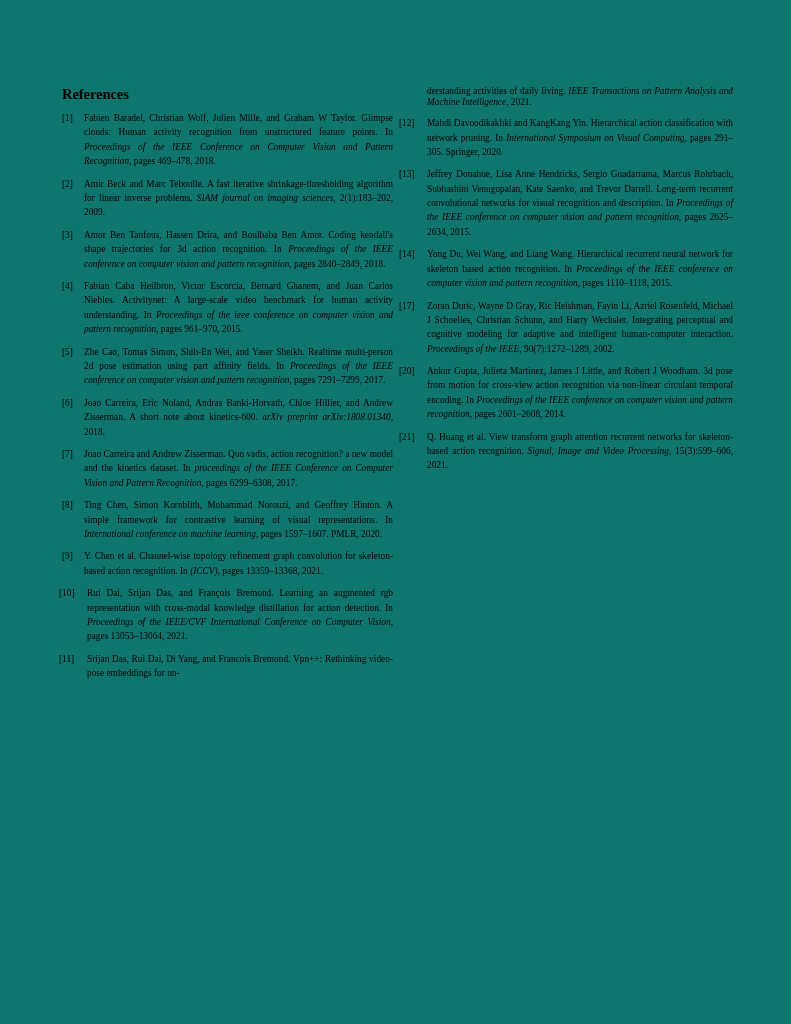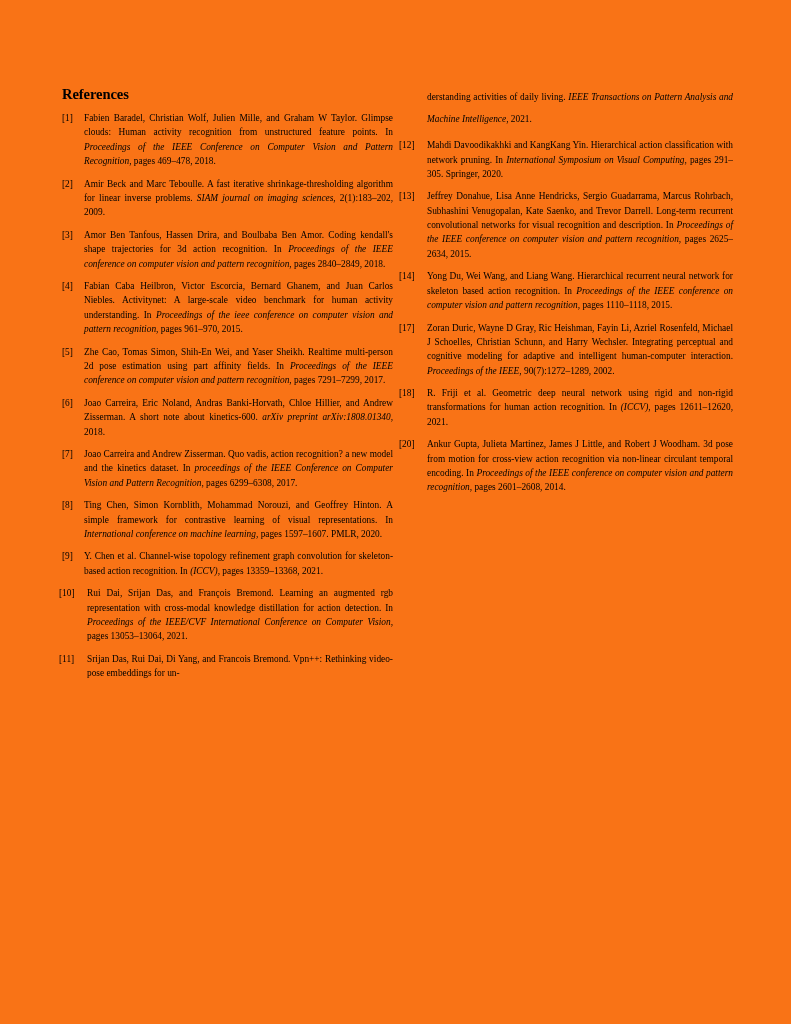--- a/index.html
+++ b/index.html
@@ -11,21 +11,21 @@
   body {
     font-family: "Liberation Serif", "DejaVu Serif", serif;
     color: #000000;
     -webkit-font-smoothing: antialiased;
   }
 
   .page {
     position: relative;
     width: 791px;
     height: 1024px;
-    background: #f97316;
+    background: #0f766e;
     overflow: hidden;
     box-sizing: border-box;
   }
 
   .columns {
     position: absolute;
     left: 0;
     top: 0;
     width: 791px;
     height: 1024px;
@@ -85,21 +85,21 @@
   .ref-body em {
     font-style: italic;
   }
 
   
   .ref-cont {
     position: relative;
     padding-left: 22px;
     margin: 0 0 8.2px 0;
     font-size: 9.35px;
-    line-height: 22px;
+    line-height: 11px;
     text-align: justify;
     text-justify: inter-word;
   }
   .ref-cont.wide-num { padding-left: 25px; }
 </style>
 </head>
 <body>
 
 <div class="page">
   <div class="columns">
@@ -169,24 +169,24 @@
           </li>
           <li class="ref-item wide-num">
             <span class="ref-num">[14]</span>
             <span class="ref-body">Yong Du, Wei Wang, and Liang Wang.  Hierarchical recurrent neural network for skeleton based action recognition. In <i>Proceedings of the IEEE conference on computer vision and pattern recognition</i>, pages 1110–1118, 2015.</span>
           </li>
           <li class="ref-item wide-num">
             <span class="ref-num">[17]</span>
             <span class="ref-body">Zoran Duric, Wayne D Gray, Ric Heishman, Fayin Li, Azriel Rosenfeld, Michael J Schoelles, Christian Schunn, and Harry Wechsler.  Integrating perceptual and cognitive modeling for adaptive and intelligent human-computer interaction. <i>Proceedings of the IEEE</i>, 90(7):1272–1289, 2002.</span>
           </li>
           <li class="ref-item wide-num">
-            <span class="ref-num">[18]</span>
-            <span class="ref-body">R. Friji et al.  Geometric deep neural network using rigid and non-rigid transformations for human action recognition. In <i>(ICCV)</i>, pages 12611–12620, 2021.</span>
+            <span class="ref-num">[20]</span>
+            <span class="ref-body">Ankur Gupta, Julieta Martinez, James J Little, and Robert J Woodham.  3d pose from motion for cross-view action recognition via non-linear circulant temporal encoding. In <i>Proceedings of the IEEE conference on computer vision and pattern recognition</i>, pages 2601–2608, 2014.</span>
           </li>
           <li class="ref-item wide-num">
-            <span class="ref-num">[20]</span>
-            <span class="ref-body">Ankur Gupta, Julieta Martinez, James J Little, and Robert J Woodham.  3d pose from motion for cross-view action recognition via non-linear circulant temporal encoding. In <i>Proceedings of the IEEE conference on computer vision and pattern recognition</i>, pages 2601–2608, 2014.</span>
+            <span class="ref-num">[21]</span>
+            <span class="ref-body">Q. Huang et al.  View transform graph attention recurrent networks for skeleton-based action recognition. <i>Signal, Image and Video Processing</i>, 15(3):599–606, 2021.</span>
           </li>
         </ol>
     </div>
 
   </div>
 </div>
 
 </body></html>

